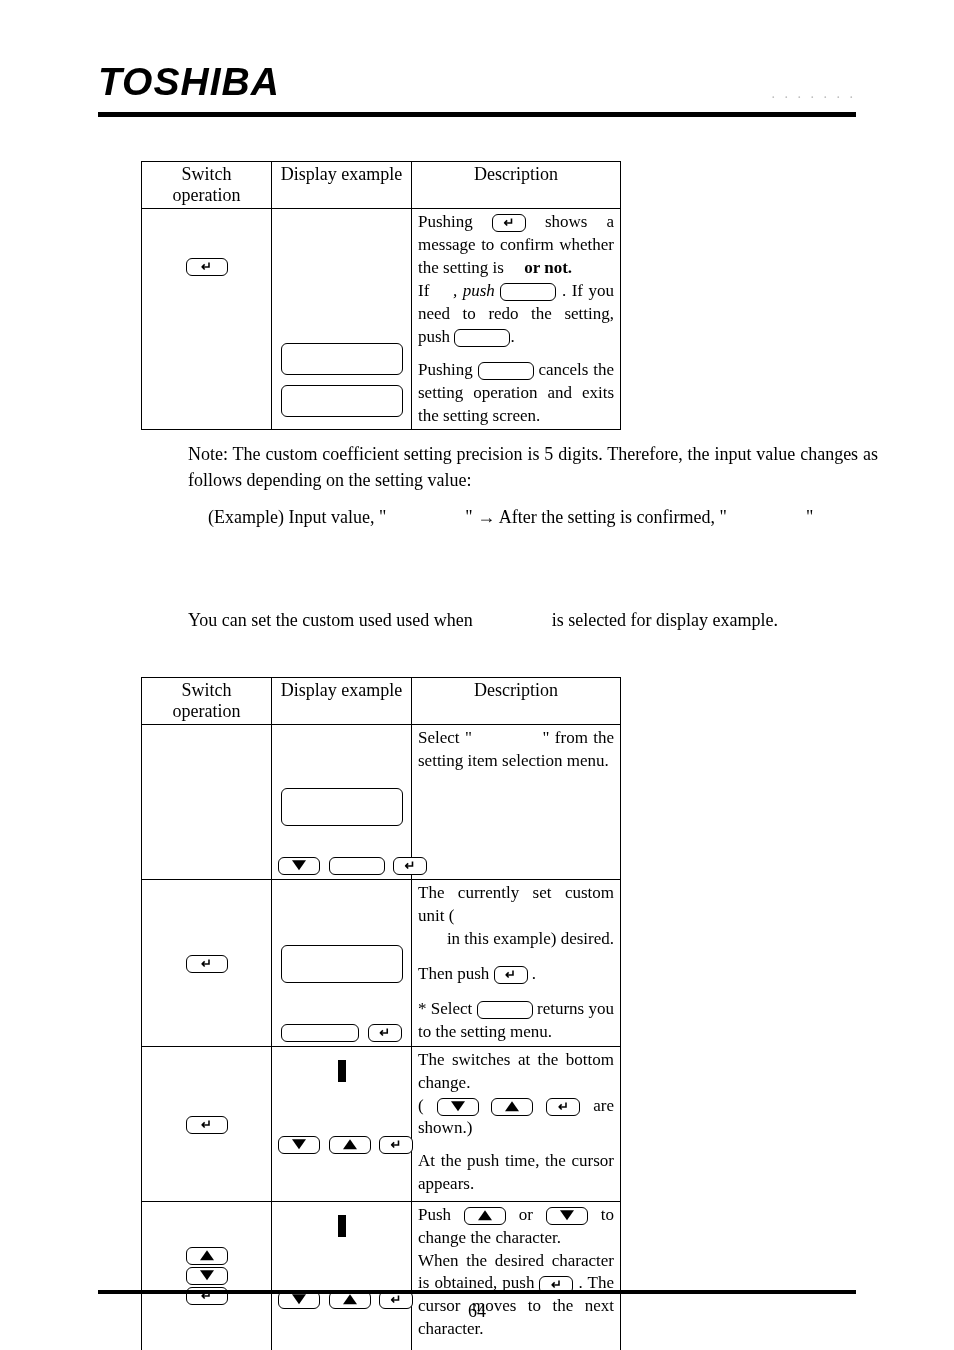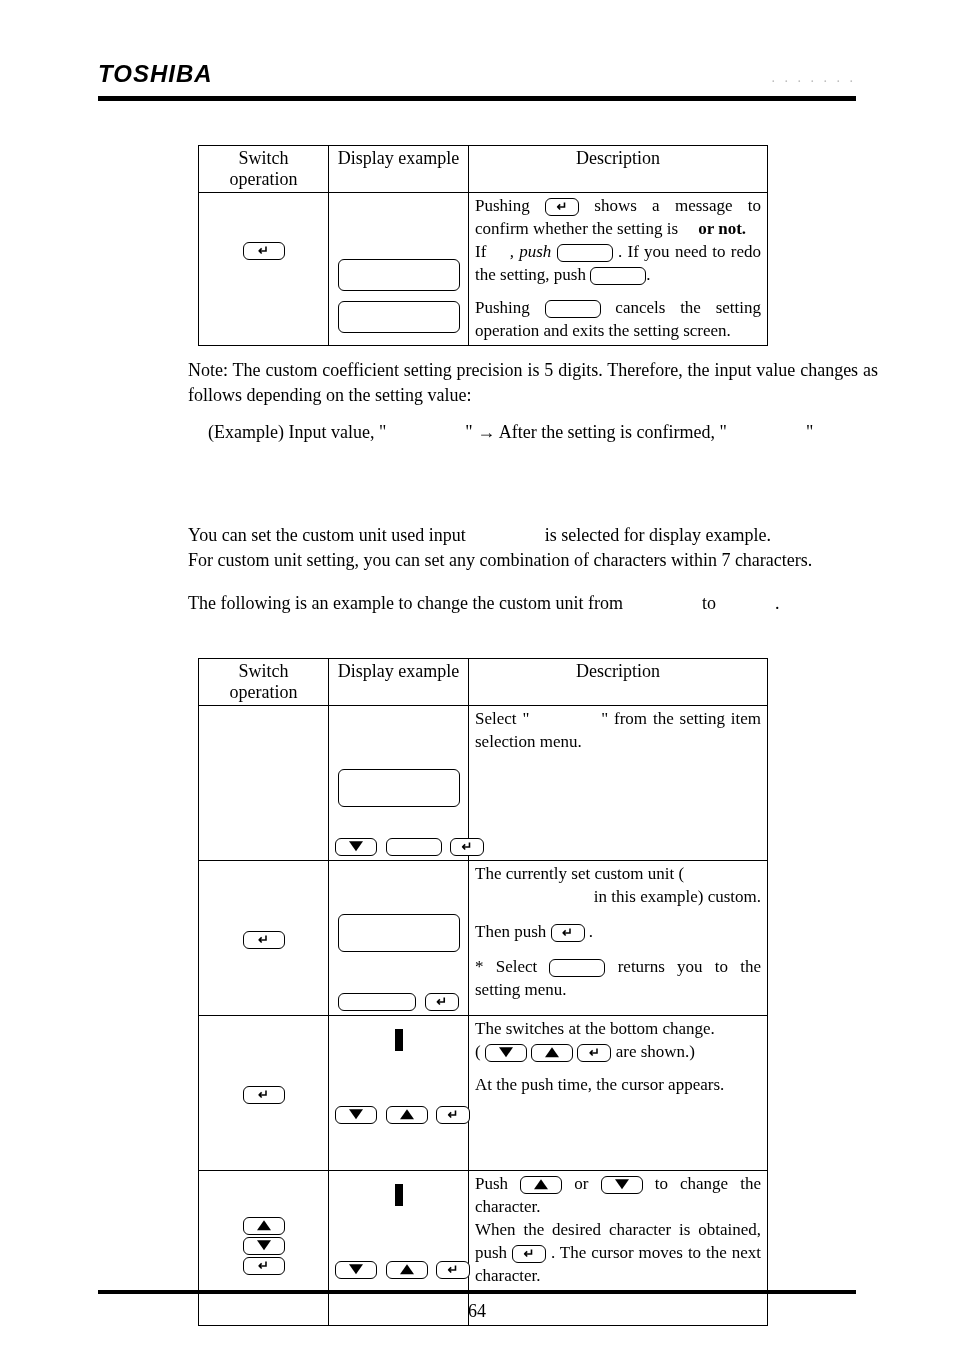--- a/index.html
+++ b/index.html
@@ -19,40 +19,40 @@
   
   .header-row {
     display: flex;
     justify-content: space-between;
     align-items: flex-end;
     padding-bottom: 6px;
   }
   .logo {
     font-family: Arial, Helvetica, sans-serif;
     font-weight: 900;
-    font-size: 24px;
+    font-size: 39px;
     letter-spacing: 1px;
     font-style: italic;
   }
   .header-right {
     font-size: 14px;
     color: #bbb;
     letter-spacing: 3px;
     padding-bottom: 2px;
   }
   .header-rule-outer {
     height: 5px;
     background: #000;
     margin-top: 2px;
   }
   
   table.op-table {
     border-collapse: collapse;
-    width: 570px;
-    margin-left: 100px;
+    width: 480px;
+    margin-left: 43px;
     margin-top: 44px;
     table-layout: fixed;
   }
   table.op-table th, table.op-table td {
     border: 1px solid #000;
     padding: 2px 6px;
     vertical-align: top;
     font-weight: normal;
   }
   table.op-table th {
@@ -239,33 +239,25 @@
     <span>(Example) Input value, "</span>
     <span style="display:inline-block; width:70px;"></span>
     <span>" → After the setting is confirmed, "</span>
     <span style="display:inline-block; width:70px;"></span>
     <span>"</span>
   </div>
 
   <div style="height:80px;"></div>
 
   <div class="para">
-    <span>You can set the custom unit used input</span>
+    <span>You can set the custom used used when</span>
     <span style="display:inline-block; width:70px;"></span>
     <span>is selected for display example.</span>
   </div>
-  <div class="para">For custom unit setting, you can set any combination of characters within 7 characters.</div>
-
-  <div class="intro-line">
-    <span>The following is an example to change the custom unit from</span>
-    <span style="display:inline-block; width:70px;"></span>
-    <span>to</span>
-    <span style="display:inline-block; width:50px;"></span>
-    <span>.</span>
-  </div>
+
 
   <table class="op-table second-table">
     <colgroup>
       <col class="col-switch">
         <col class="col-display">
         <col class="col-desc">
     </colgroup>
     <tbody>
         <tr>
       <th class="hdr2">Switch operation</th>
@@ -299,21 +291,21 @@
         <span class="scr"></span>
         <div style="height:30px;"></div>
         <div class="keyrow">
           <span class="key wide" style="min-width:78px;"></span>
           <span class="key"><span class="glyph enter-arrow">↵</span></span>
         </div>
       </td>
       <td class="desc-cell">
         <span>The currently set custom unit (</span>
         <span style="display:inline-block; width:50px;"></span>
-        <span style="float:right;">in this example) custom.</span>
+        <span style="float:right;">in this example) desired.</span>
         <div style="clear:both; height:12px;"></div>
         <span>Then push</span>
         <span class="key"><span class="glyph enter-arrow">↵</span></span>
         <span>.</span>
         <div style="height:12px;"></div>
         <span>* Select</span>
         <span class="key wide"></span>
         <span>returns you to the setting menu.</span>
       </td>
     </tr>

